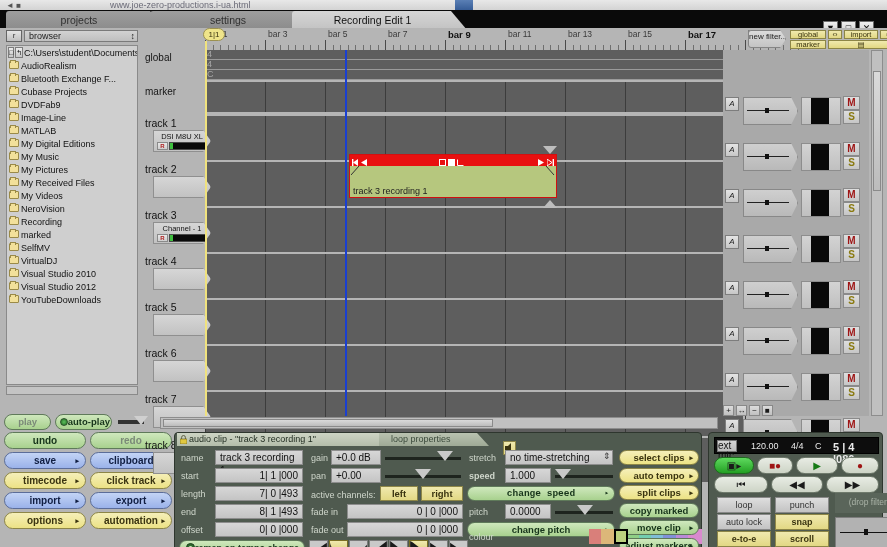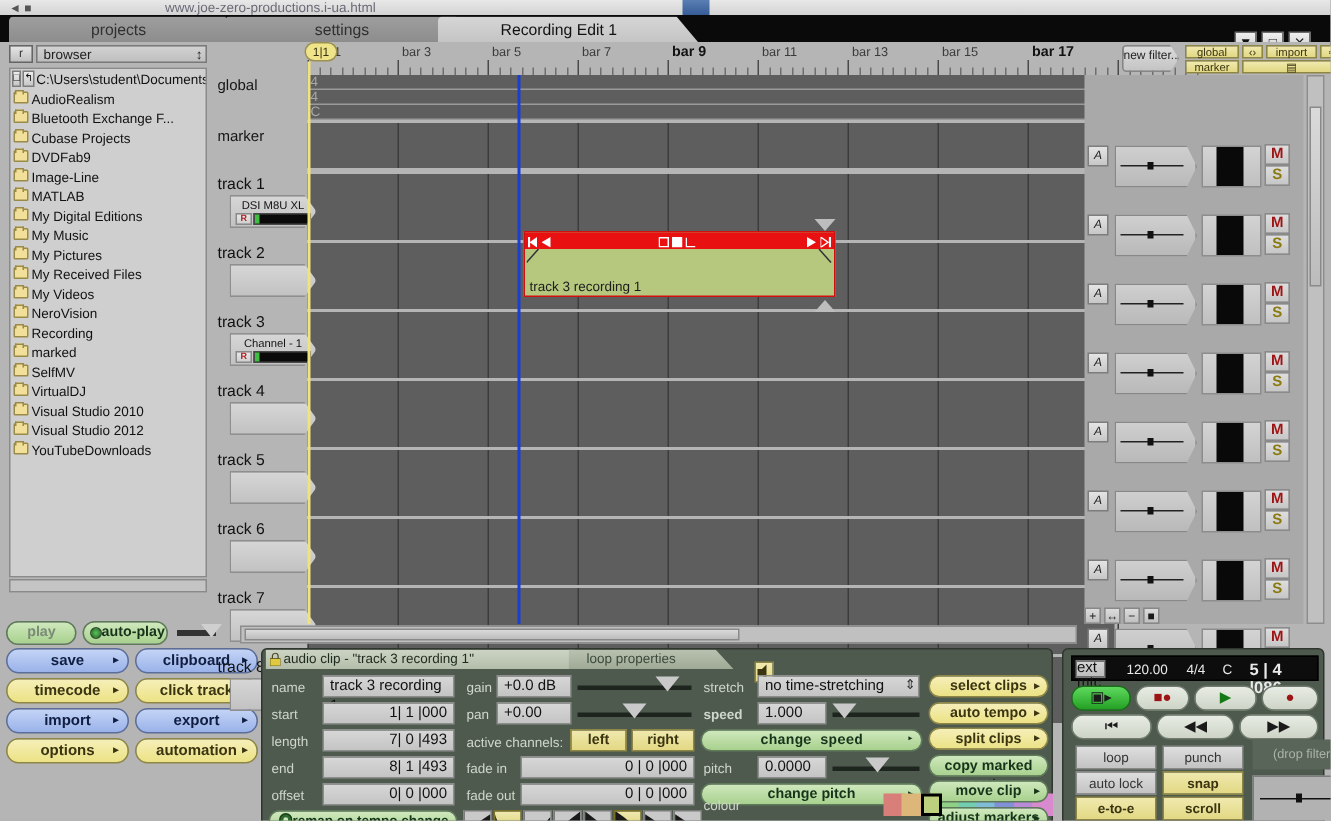--- a/index.html
+++ b/index.html
@@ -378,20 +378,24 @@
     <div class="pill" id="btn-autoplay">
       <span id="autoplay-dot"></span>
       <span style="padding-left:10px;">auto-play</span>
     </div>
     <div id="play-slider">
         <i class="tri"></i>
       </div>
   </div>
 
   <div id="btngrid">
+      <div class="btnrow">
+        <div class="gbtn pill "><span>undo</span></div>
+        <div class="gbtn pill  dim"><span>redo</span></div>
+      </div>
       <div class="btnrow">
         <div class="gbtn pill blue"><span>save</span><span class="arr">▸</span></div>
         <div class="gbtn pill blue"><span>clipboard</span><span class="arr">▸</span></div>
       </div>
       <div class="btnrow">
         <div class="gbtn pill yellow"><span>timecode</span><span class="arr">▸</span></div>
         <div class="gbtn pill yellow"><span>click track</span><span class="arr">▸</span></div>
       </div>
       <div class="btnrow">
         <div class="gbtn pill blue"><span>import</span><span class="arr">▸</span></div>

